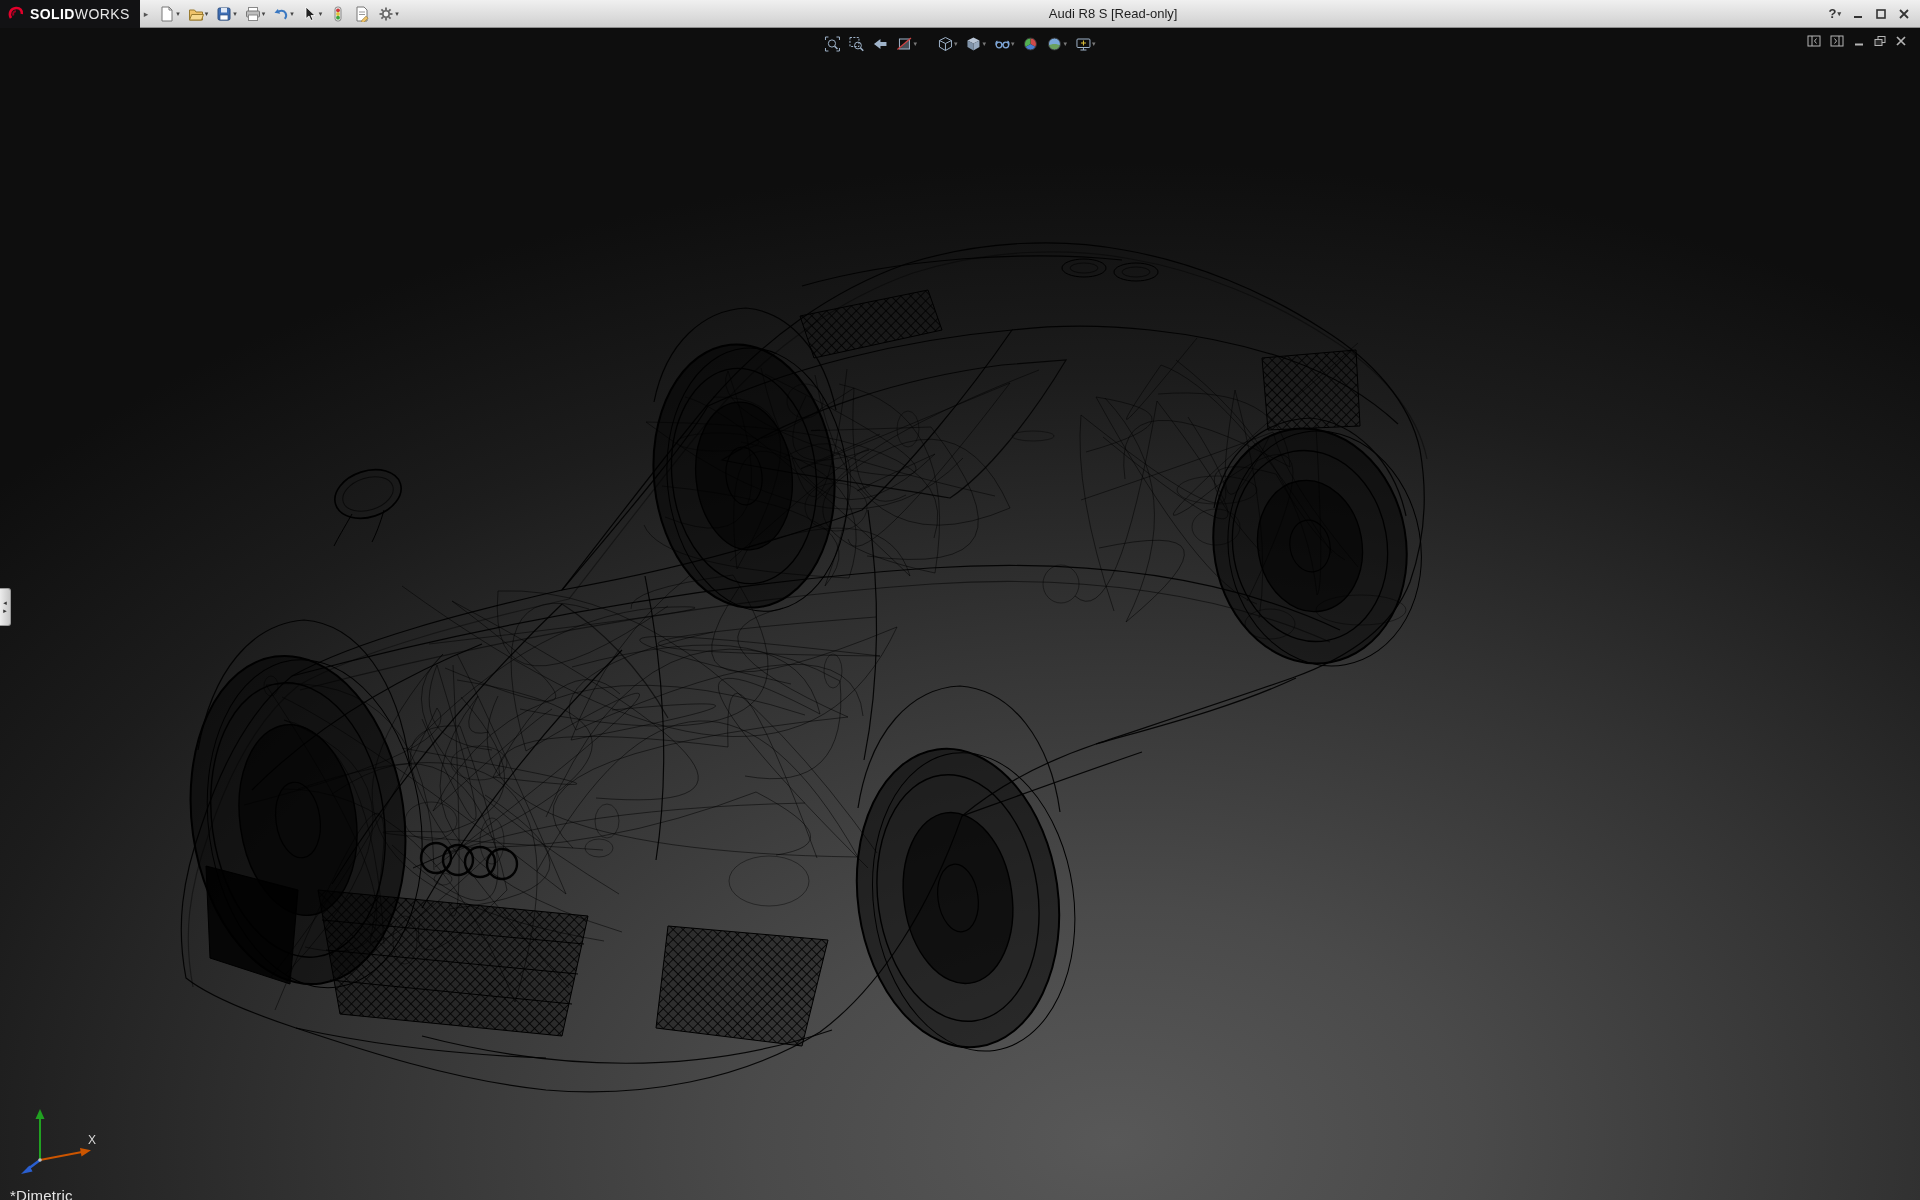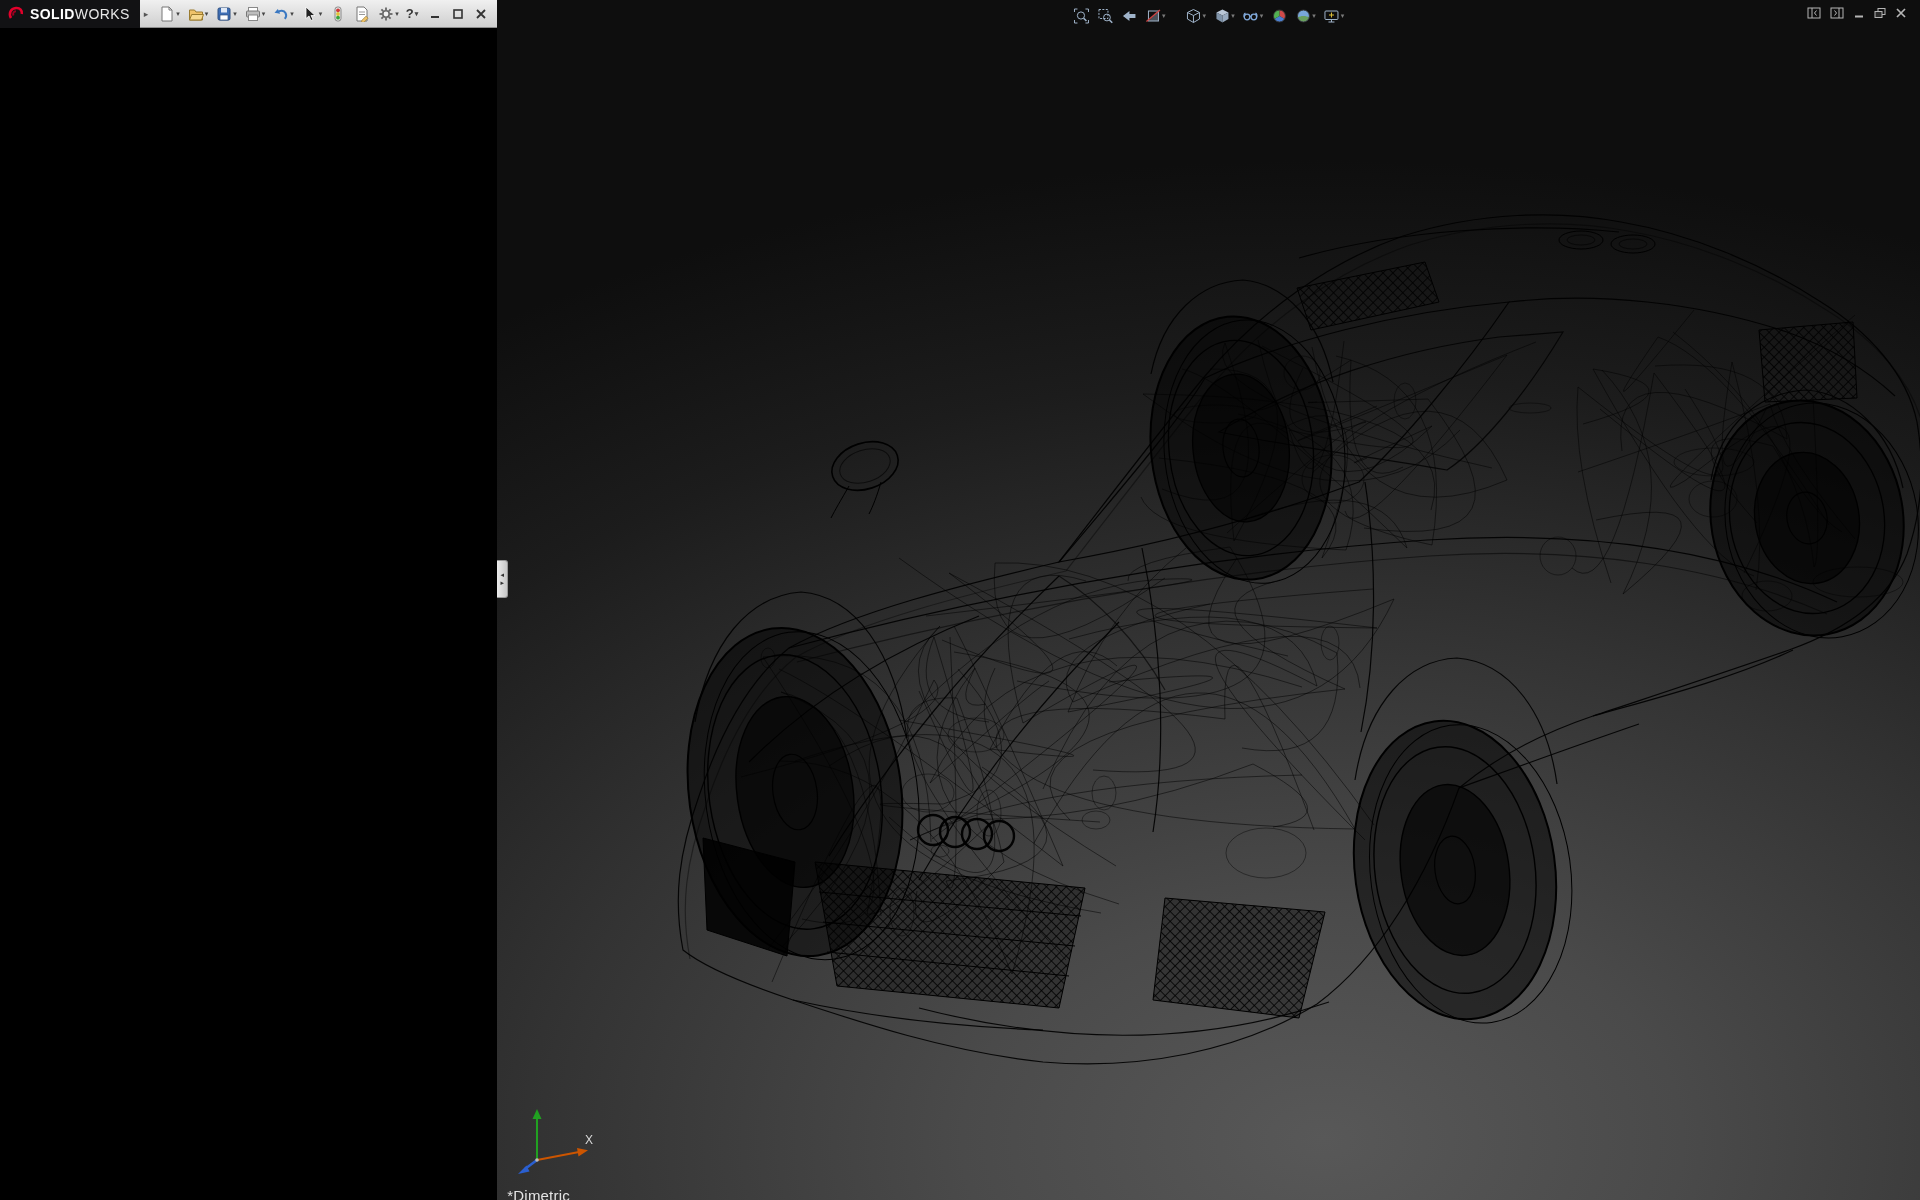--- a/index.html
+++ b/index.html
@@ -1,17 +1,17 @@
 <!DOCTYPE html>
 <html><head>
 <meta charset="utf-8">
 <style>
   *{margin:0;padding:0;box-sizing:border-box;user-select:none}
   html,body{width:1920px;height:1200px;overflow:hidden;font-family:"Liberation Sans",sans-serif;background:#000}
-  .app{width:1920px;height:1200px;display:flex;flex-direction:row}
+  .app{width:1920px;height:1200px;display:flex;flex-direction:column}
 
   
   .titlebar{height:28px;flex:0 0 28px;background:linear-gradient(#f0f0f0,#cfcfcf);border-bottom:1px solid #8d8d8d;display:flex;align-items:center;position:relative}
   .logo{height:28px;background:#121214;display:flex;align-items:center;gap:6px;padding:0 10px 0 7px}
   .brand{font-size:14px;color:#fff;letter-spacing:.4px;white-space:nowrap}
   .brand b{font-weight:bold}
   .brand span{font-weight:normal;color:#e8e8e8}
   .menu-arrow{font-size:9px;color:#555;padding:0 4px;cursor:pointer}
   .std-toolbar{display:flex;align-items:center;gap:2px;padding-left:4px}
   .tbtn{display:flex;align-items:center;gap:1px;padding:2px 3px;border-radius:2px;cursor:pointer}
@@ -131,20 +131,21 @@
               <line x1="10.8" y1="10.8" x2="12.6" y2="12.6"></line>
             <line x1="12.6" y1="3.4" x2="10.8" y2="5.2"></line>
               <line x1="5.2" y1="10.8" x2="3.4" y2="12.6"></line>
           </g>
           <circle cx="8" cy="8" r="3.2" fill="#f2f2f2" stroke="#666" stroke-width="1.6"></circle>
         </svg>
         <span class="caret">▾</span>
       </span>
     </div>
 
+    <div class="doc-title">Audi R8 S [Read-only]</div>
 
     <div class="win-controls">
       <span class="wbtn">
         <span>?</span>
         <span class="caret">▾</span>
       </span>
       <span class="wbtn">
         <svg width="12" height="12" viewBox="0 0 12 12">
             <line x1="2" y1="9" x2="10" y2="9" stroke="#333" stroke-width="2"></line>
           </svg>

